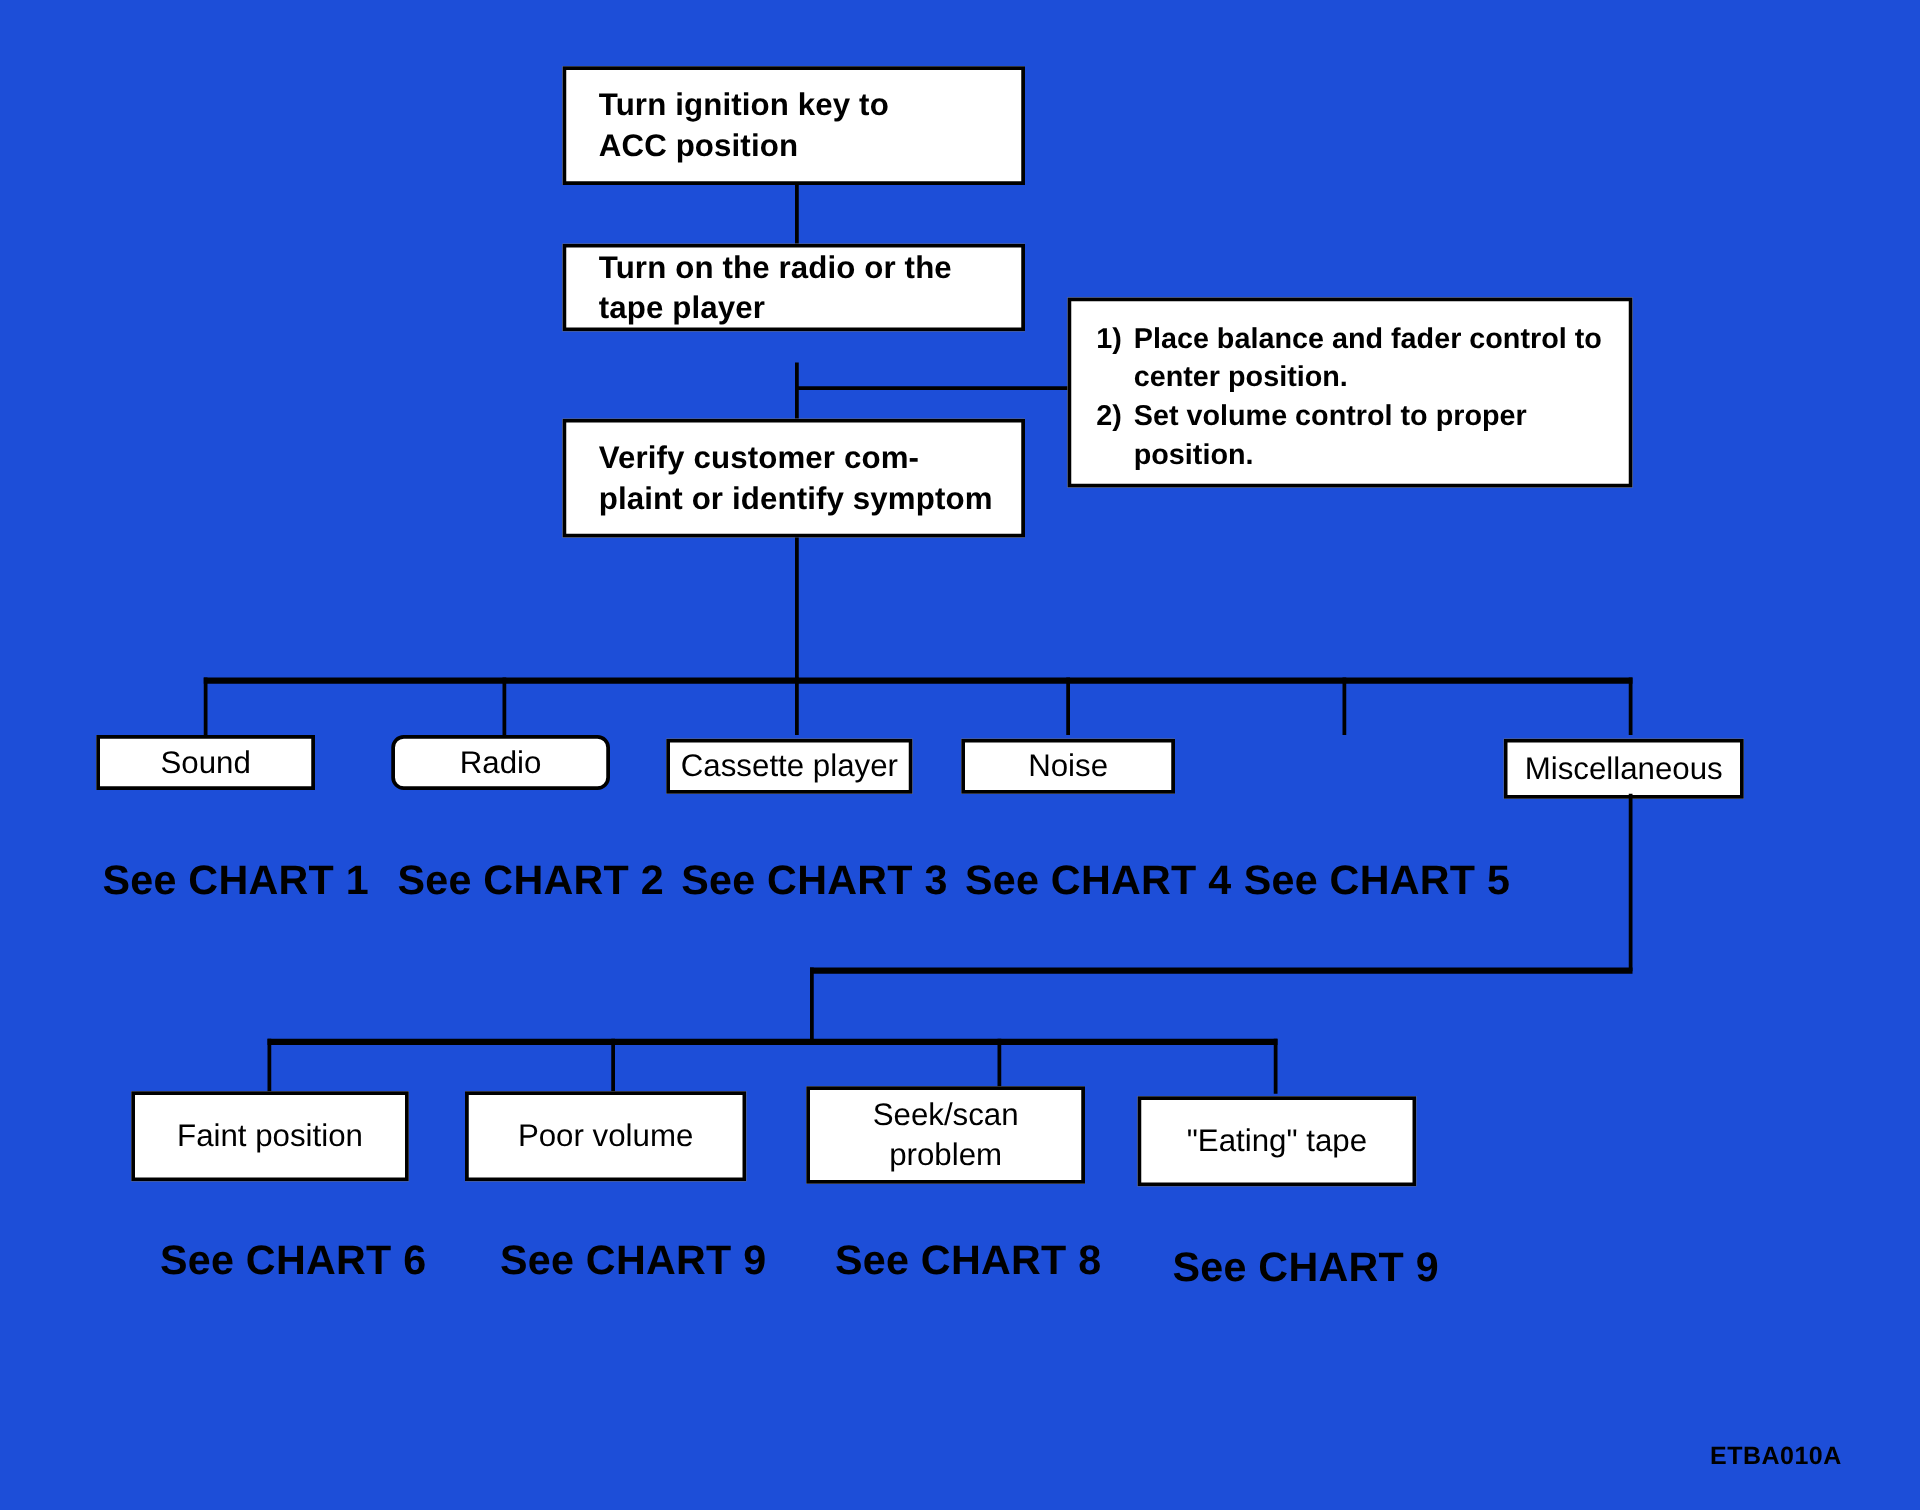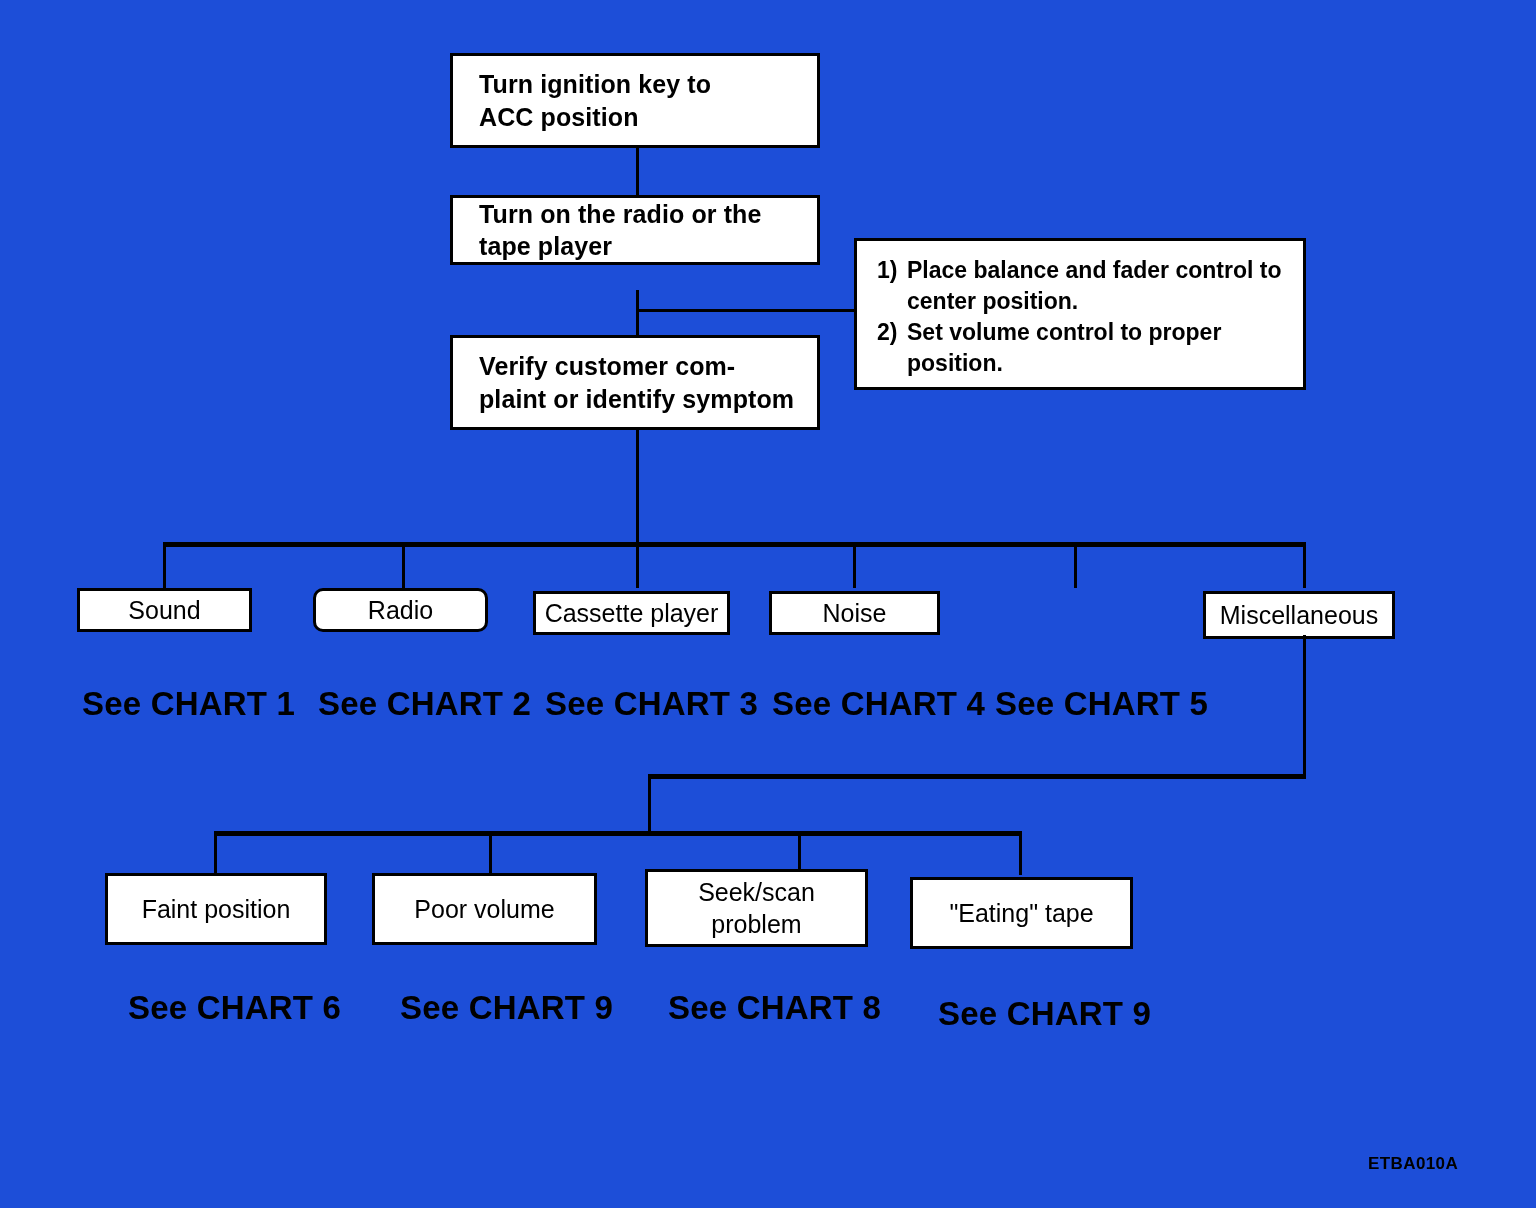--- a/index.html
+++ b/index.html
@@ -96,21 +96,21 @@
     position: absolute;
     height: 3px;
     background: #000000;
   }
   .hline.thick {
     height: 5px;
   }
   
   .footer-code {
     position: absolute;
-    font-size: 17px;
+    font-size: 20px;
     font-weight: bold;
     letter-spacing: 0.4px;
     white-space: nowrap;
   }
 </style>
 </head>
 <body>
 
 <div id="page">
 

